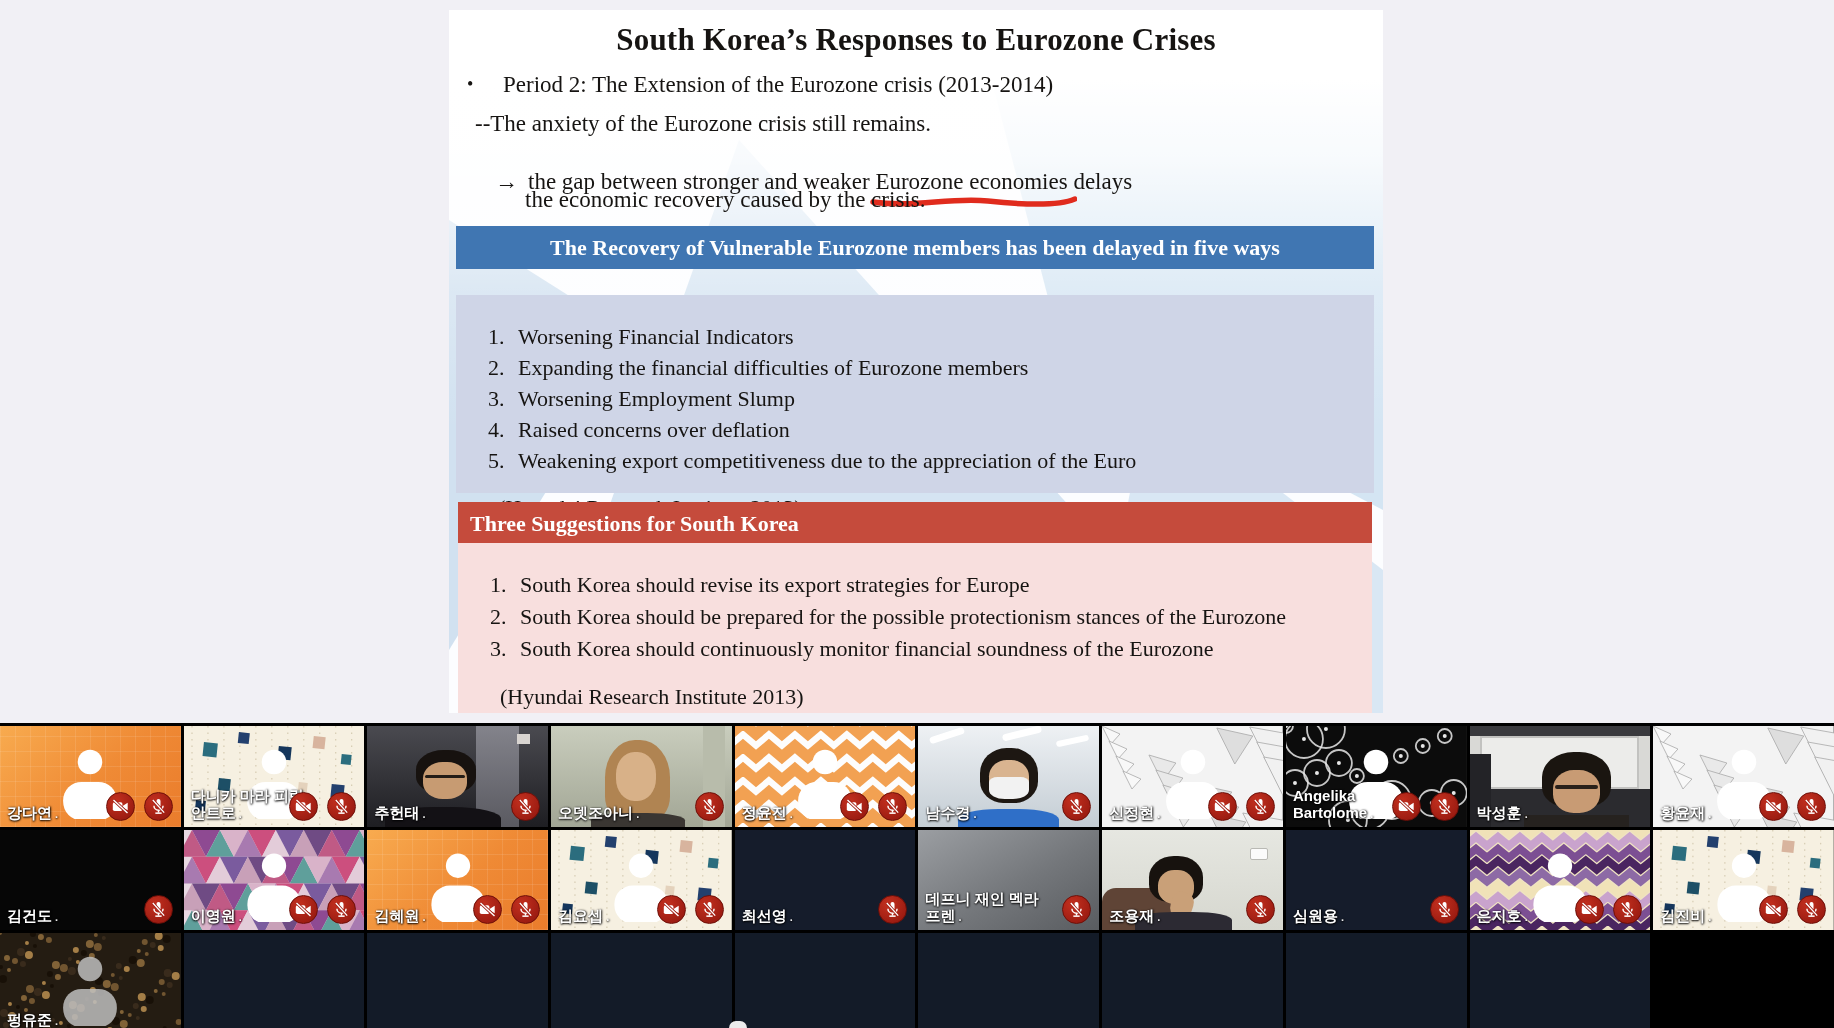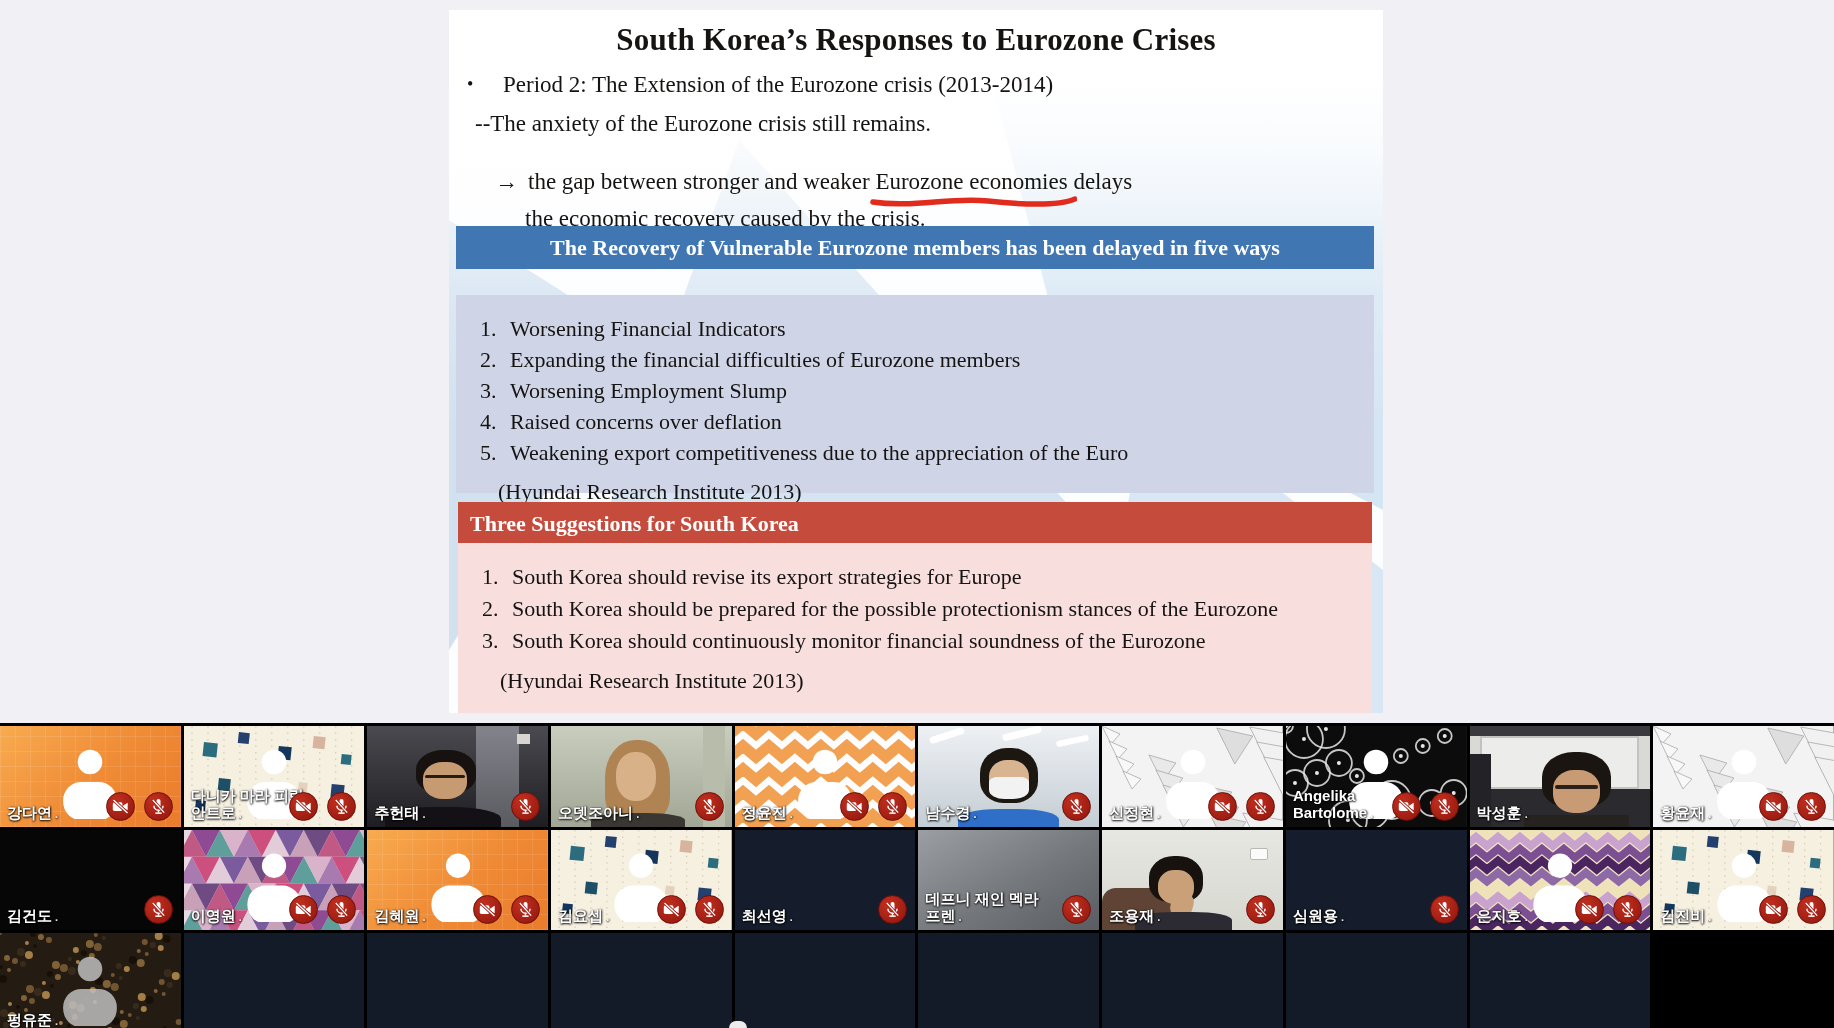--- a/index.html
+++ b/index.html
@@ -9,30 +9,30 @@
   #slide{position:absolute;left:449px;top:10px;width:934px;height:703px;background:#fcfdff;overflow:hidden;font-family:"Liberation Serif",serif;color:#161412;}
   #slide .flagbg{position:absolute;inset:0;}
   #slide .whitefade{position:absolute;inset:0;background:linear-gradient(180deg,#ffffff 0px,#ffffff 70px,rgba(255,255,255,.82) 150px,rgba(255,255,255,.25) 280px,rgba(255,255,255,0) 420px);}
   .s-abs{position:absolute;white-space:nowrap;}
   .s-title{top:12px;left:0;width:100%;text-align:center;font-size:31px;font-weight:600;letter-spacing:.2px;}
   .s-b1{top:62px;left:18px;font-size:23px;}
   .s-b1 .mk{display:inline-block;width:36px;font-size:18px;vertical-align:2px;}
   .s-line1{top:101px;left:26px;font-size:23px;}
   .s-line2{top:139px;left:46px;font-size:23px;margin-top:20px;}
   .s-line2 .arrow{margin-right:10px;}
-  .s-line3{top:177px;left:76px;font-size:23px;margin-top:19px;}
+  .s-line3{top:177px;left:76px;font-size:23px;}
   .uz{position:relative;display:inline-block;}
   .uz svg{position:absolute;left:-3%;bottom:-13px;width:108%;height:14px;}
   .s-box{position:absolute;left:7px;right:9px;}
   .hdr{color:#fff;font-weight:700;font-size:22px;line-height:30px;padding:7px 12px 6px 12px;}
   .box-blue-h{top:216px;background:#4076b2;text-align:center;}
   .box-list1{top:285px;height:198px;background:#cfd5e7;}
   .box-red-h{top:492px;left:9px;right:11px;background:#c54b3c;}
   .box-list2{top:533px;left:9px;right:11px;height:194px;background:#f8dfde;}
-  .slist{margin:8px;padding:10px 10px 0 16px;counter-reset:n;list-style:none;font-size:22px;}
+  .slist{margin:16px;padding:10px 10px 0 16px;counter-reset:n;list-style:none;font-size:22px;}
   .slist li{counter-increment:n;line-height:31px;max-width:860px;white-space:normal;}
   .slist li::before{content:counter(n) ".";display:inline-block;width:30px;}
   .slist.sp li{line-height:32px;}
   .cite{font-size:22px;line-height:31px;padding-left:42px;white-space:nowrap;}
   
   #grid{position:absolute;left:0;top:723px;width:1834px;height:305px;background:#000;display:grid;grid-template-columns:repeat(10,1fr);grid-template-rows:101px 100px 101px;gap:3px;padding-top:3px;box-sizing:border-box;}
   .tile{position:relative;overflow:hidden;background:#222;}
   .tile.active{box-shadow:inset 0 0 0 3px #1fa32a;}
   .cell-empty{background:#131b28;}
   .tile-bg{position:absolute;inset:0;}

